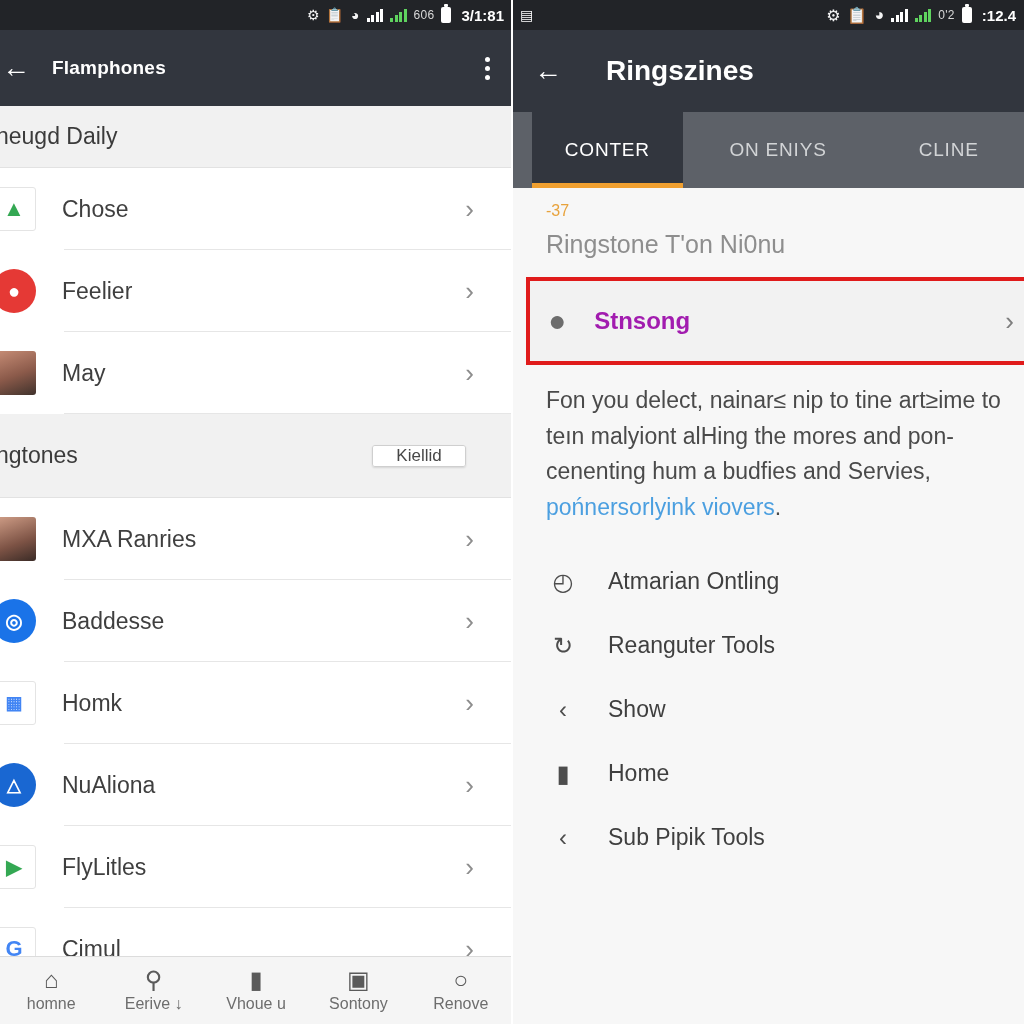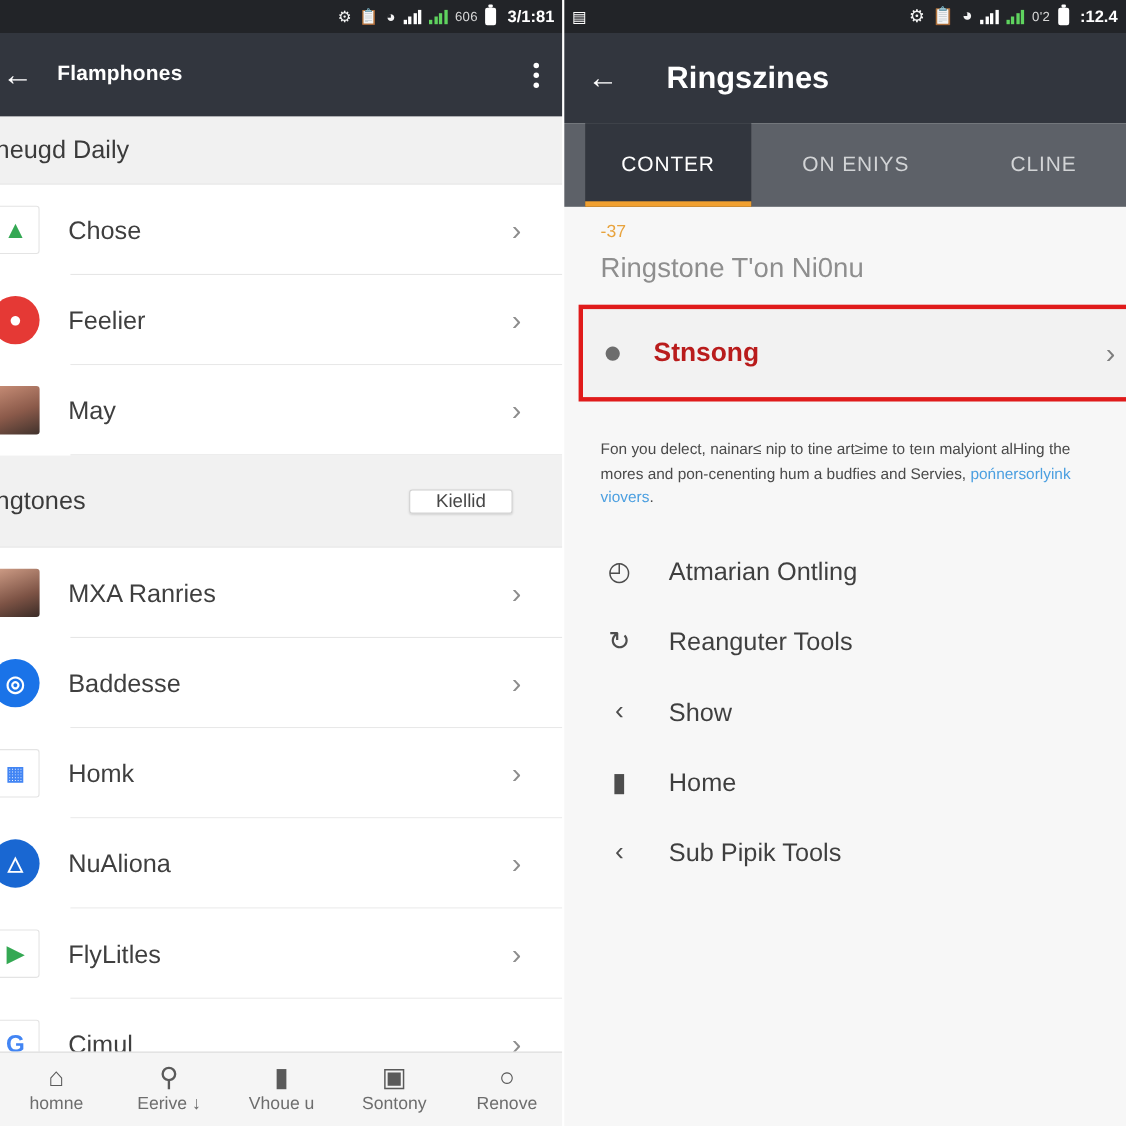--- a/index.html
+++ b/index.html
@@ -256,29 +256,28 @@
     margin: 0 0 0 14px;
     border: 4px solid #e01b1b;
     height: 88px;
     background: #f2f2f2;
     display: flex;
     align-items: center;
     padding: 0 18px;
     width: 510px;
   }
   .hl-pin { font-size: 30px; color: #6d6d6d; line-height: 1; }
-  .hl-label { font-size: 24px; font-weight: bold; color: #b91c1c; margin-left: 28px; }
+  .hl-label { font-size: 24px; font-weight: bold; color: #a21caf; margin-left: 28px; }
   .hl-chev { margin-left: auto; color: #7e7e7e; font-size: 26px; }
 
   .para {
-    font-size: 14px;
+    font-size: 23px;
     line-height: 1.55;
     color: #4a4a4a;
     padding: 18px 16px 0 34px;
-    margin-top: 15px;
   }
   .para a { color: #4b9fe0; text-decoration: none; }
 
   .action-list { padding-top: 24px; }
   .action {
     height: 64px;
     display: flex;
     align-items: center;
     padding-left: 34px;
   }

